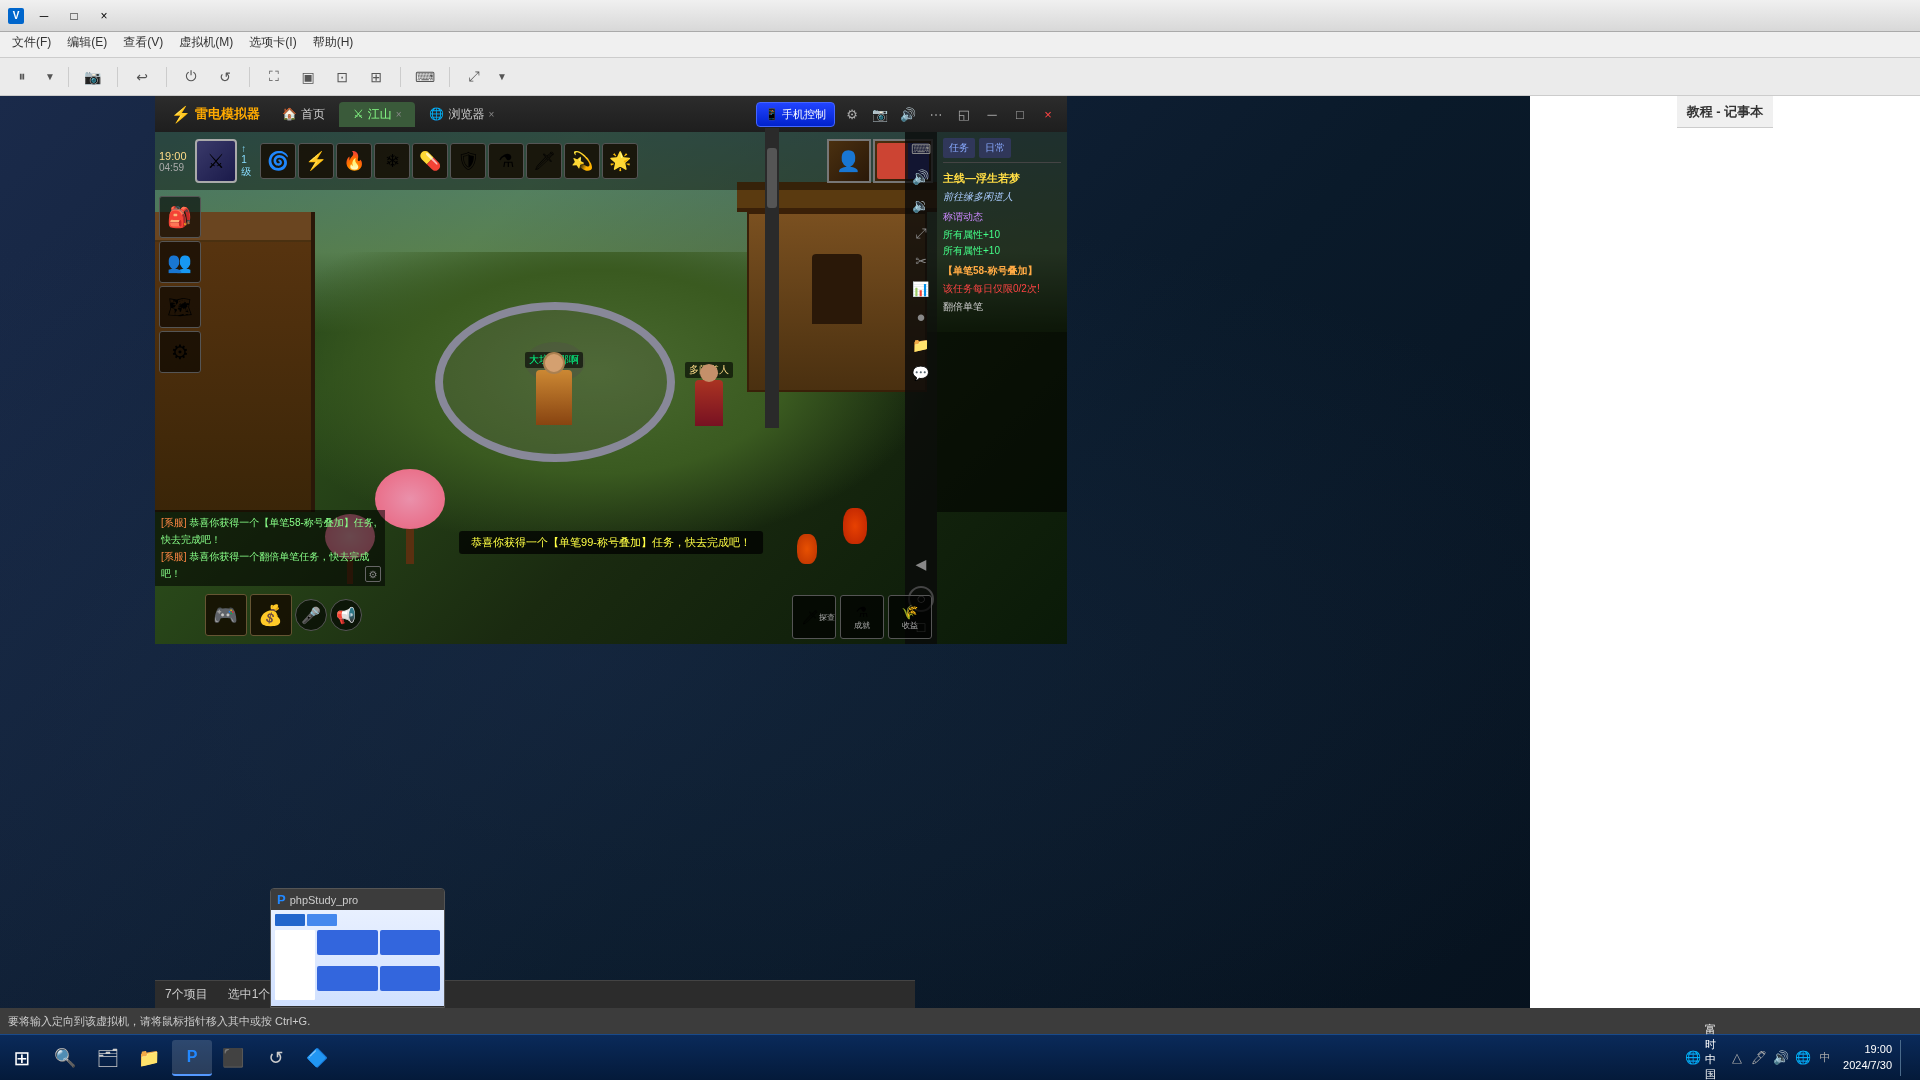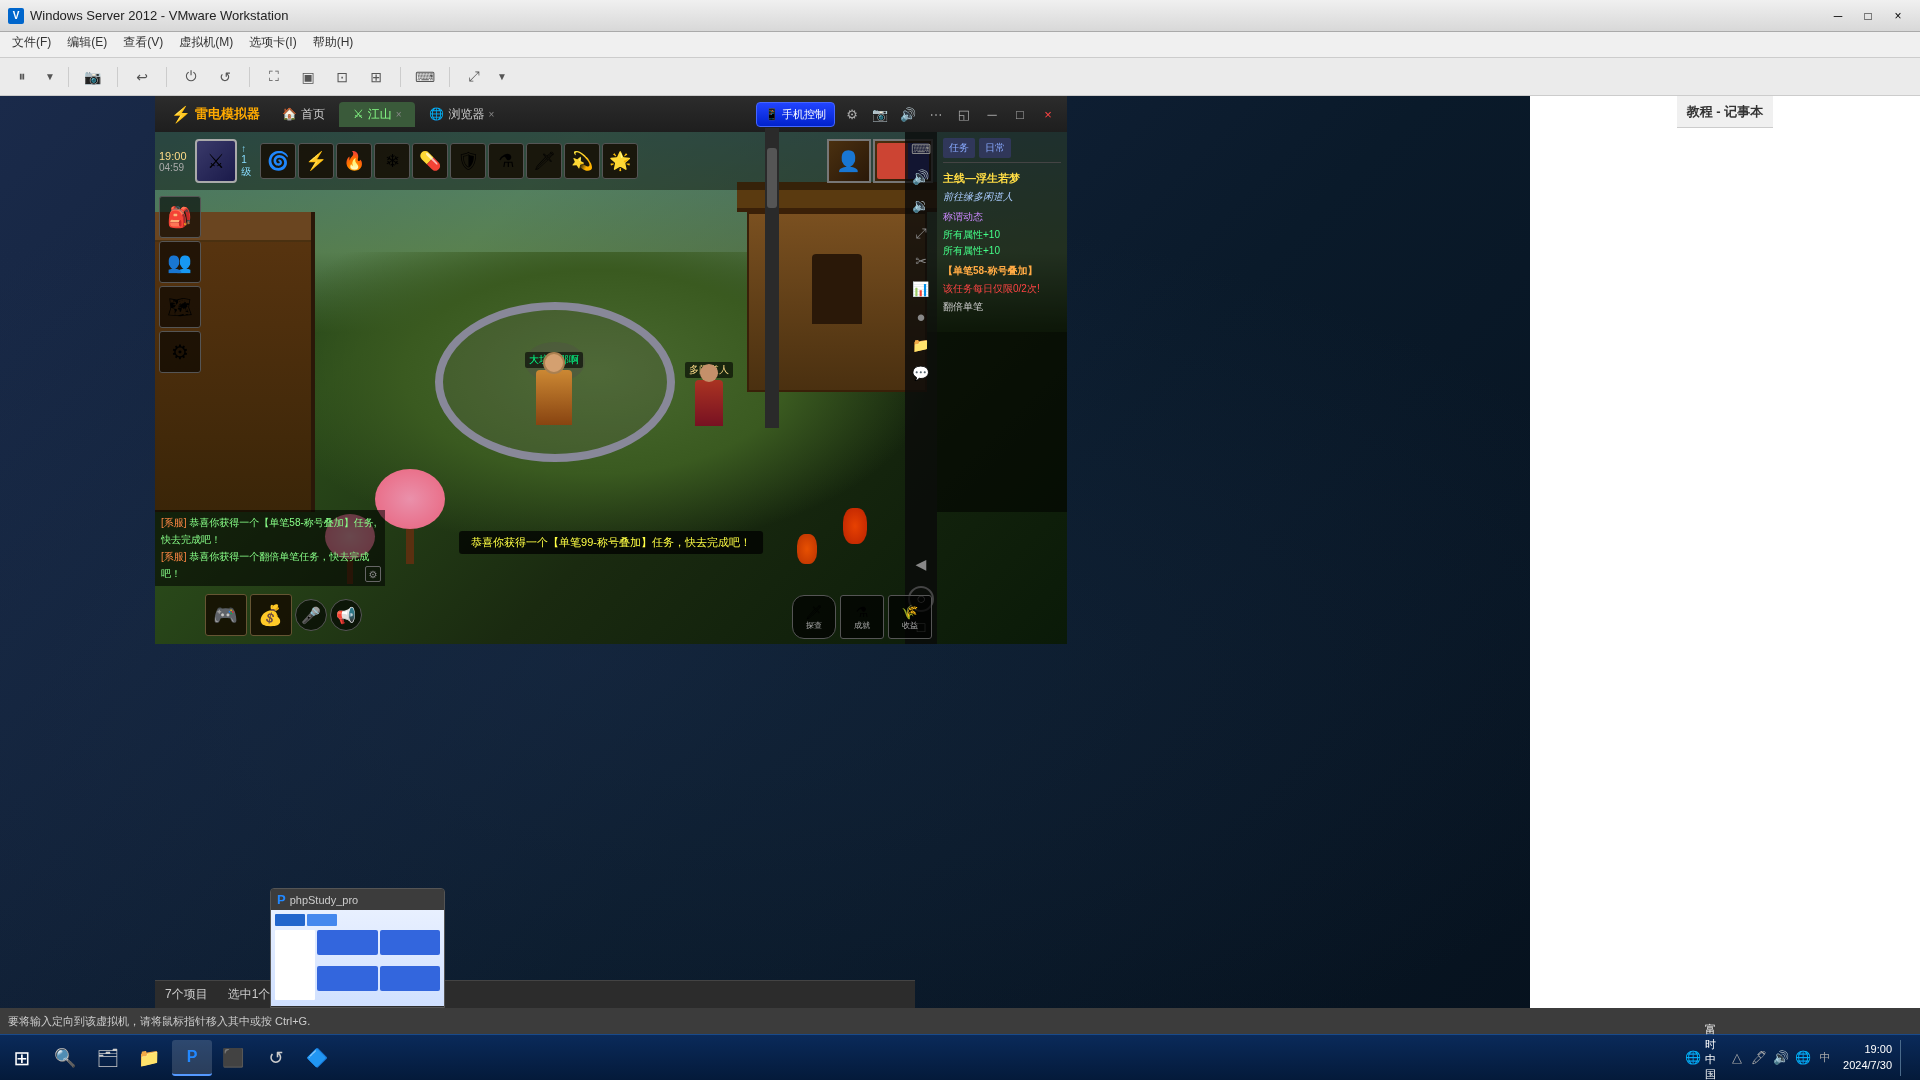--- a/index.html
+++ b/index.html
@@ -490,21 +490,20 @@
       height: 60px;
       background: #555;
       border-radius: 3px;
     }
   </style>
 </head>
 <body>
 
 <div id="vmware-titlebar">
   <div class="title-icon">V</div>
-  <span class="title-text">Windows Server 2012 - VMware Workstation</span>
   <div class="win-controls">
     <div class="win-btn">─</div>
     <div class="win-btn">□</div>
     <div class="win-btn close">×</div>
   </div>
 </div>
 
 <div id="vmware-menubar">
   <div class="menu-item">文件(F)</div>
   <div class="menu-item">编辑(E)</div>
@@ -756,21 +755,21 @@
         <div style="position:absolute;bottom:8px;left:50px;display:flex;gap:3px;align-items:center;">
           <div style="width:42px;height:42px;border:1px solid #665533;border-radius:3px;background:rgba(20,10,0,0.8);display:flex;align-items:center;justify-content:center;font-size:20px;cursor:pointer;position:relative;">🎮
             <span style="position:absolute;bottom:1px;right:2px;font-size:8px;color:#aaa;"></span>
           </div>
           <div style="width:42px;height:42px;border:1px solid #665533;border-radius:3px;background:rgba(20,10,0,0.8);display:flex;align-items:center;justify-content:center;font-size:20px;cursor:pointer;">💰</div>
           <div style="width:32px;height:32px;border:1px solid #555;border-radius:50%;background:rgba(0,0,0,0.6);display:flex;align-items:center;justify-content:center;font-size:16px;cursor:pointer;">🎤</div>
           <div style="width:32px;height:32px;border:1px solid #555;border-radius:50%;background:rgba(0,0,0,0.6);display:flex;align-items:center;justify-content:center;font-size:16px;cursor:pointer;">📢</div>
         </div>
 
         <div style="position:absolute;bottom:5px;right:135px;display:flex;gap:4px;">
-          <div style="width:44px;height:44px;border:1px solid #555;border-radius:12px;background:rgba(0,0,0,0.7);display:flex;flex-direction:column;align-items:center;justify-content:center;font-size:14px;cursor:pointer;">
+          <div style="width:44px;height:44px;border:1px solid #555;border-radius:3px;background:rgba(0,0,0,0.7);display:flex;flex-direction:row;align-items:center;justify-content:flex-end;font-size:14px;cursor:pointer;">
             <span>🗡</span>
             <span style="font-size:8px;color:#aaa;">探查</span>
           </div>
           <div style="width:44px;height:44px;border:1px solid #555;border-radius:3px;background:rgba(0,0,0,0.7);display:flex;flex-direction:column;align-items:center;justify-content:center;font-size:14px;cursor:pointer;">
             <span>⚗</span>
             <span style="font-size:8px;color:#aaa;">成就</span>
           </div>
           <div style="width:44px;height:44px;border:1px solid #555;border-radius:3px;background:rgba(0,0,0,0.7);display:flex;flex-direction:column;align-items:center;justify-content:center;font-size:14px;cursor:pointer;">
             <span>🌾</span>
             <span style="font-size:8px;color:#aaa;">收益</span>

